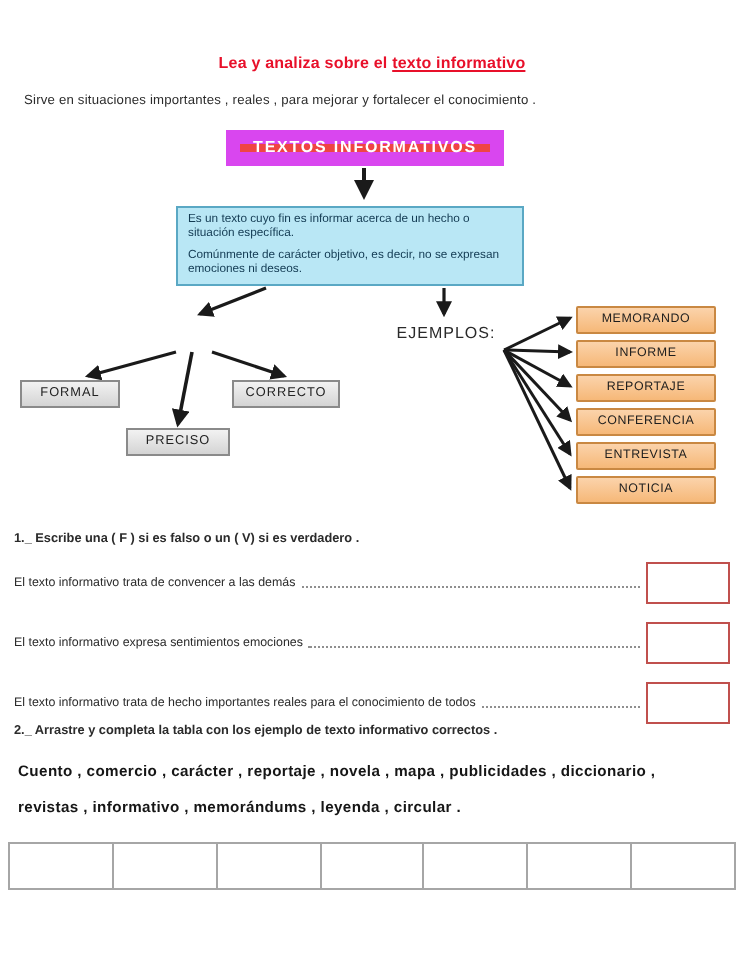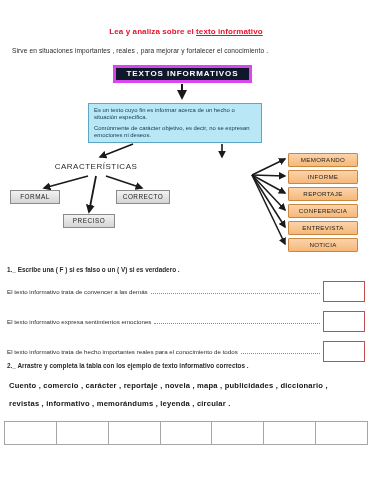--- a/index.html
+++ b/index.html
@@ -53,26 +53,26 @@
     display: flex;
     align-items: center;
     justify-content: center;
     text-align: center;
     line-height: 1.1;
   }
 
   .node-title {
     left: 113px; top: 5px;
     width: 139px; height: 18px;
-    background: #0f172a;
+    background: #ef4444;
     color: #ffffff;
     font-size: 8px;
     font-weight: bold;
     letter-spacing: 0.9px;
-    border: 3px solid #d946ef;
+    border: 7px solid #d946ef;
   }
 
   .node-definition {
     left: 88px; top: 43px;
     width: 174px; height: 40px;
     background: #b9e7f5;
     border: 1px solid #5aa8c4;
     flex-direction: column;
     align-items: flex-start;
     justify-content: center;
@@ -220,21 +220,21 @@
     <line x1="252" y1="115" x2="285" y2="184" stroke="#1a1a1a" stroke-width="1.5" marker-end="url(#arrowhead)"></line>
   </svg>
 
   <div class="node node-title">TEXTOS INFORMATIVOS</div>
 
   <div class="node node-definition">
     <p>Es un   texto cuyo fin es informar acerca de un hecho o situación específica.</p>
     <p>Comúnmente de carácter objetivo, es decir, no se expresan emociones ni deseos.</p>
   </div>
 
-  <div class="node label-plain node-caracteristicas">CARACTERÍSTICAS</div>
+  <div class="node label-plain node-ejemplos">EJEMPLOS:</div>
 
   <div class="node node-grey node-formal">FORMAL</div>
   <div class="node node-grey node-preciso">PRECISO</div>
   <div class="node node-grey node-correcto">CORRECTO</div>
 
   <div class="node node-orange" style="top:93px">MEMORANDO</div>
   <div class="node node-orange" style="top:110px">INFORME</div>
   <div class="node node-orange" style="top:127px">REPORTAJE</div>
   <div class="node node-orange" style="top:144px">CONFERENCIA</div>
   <div class="node node-orange" style="top:161px">ENTREVISTA</div>

